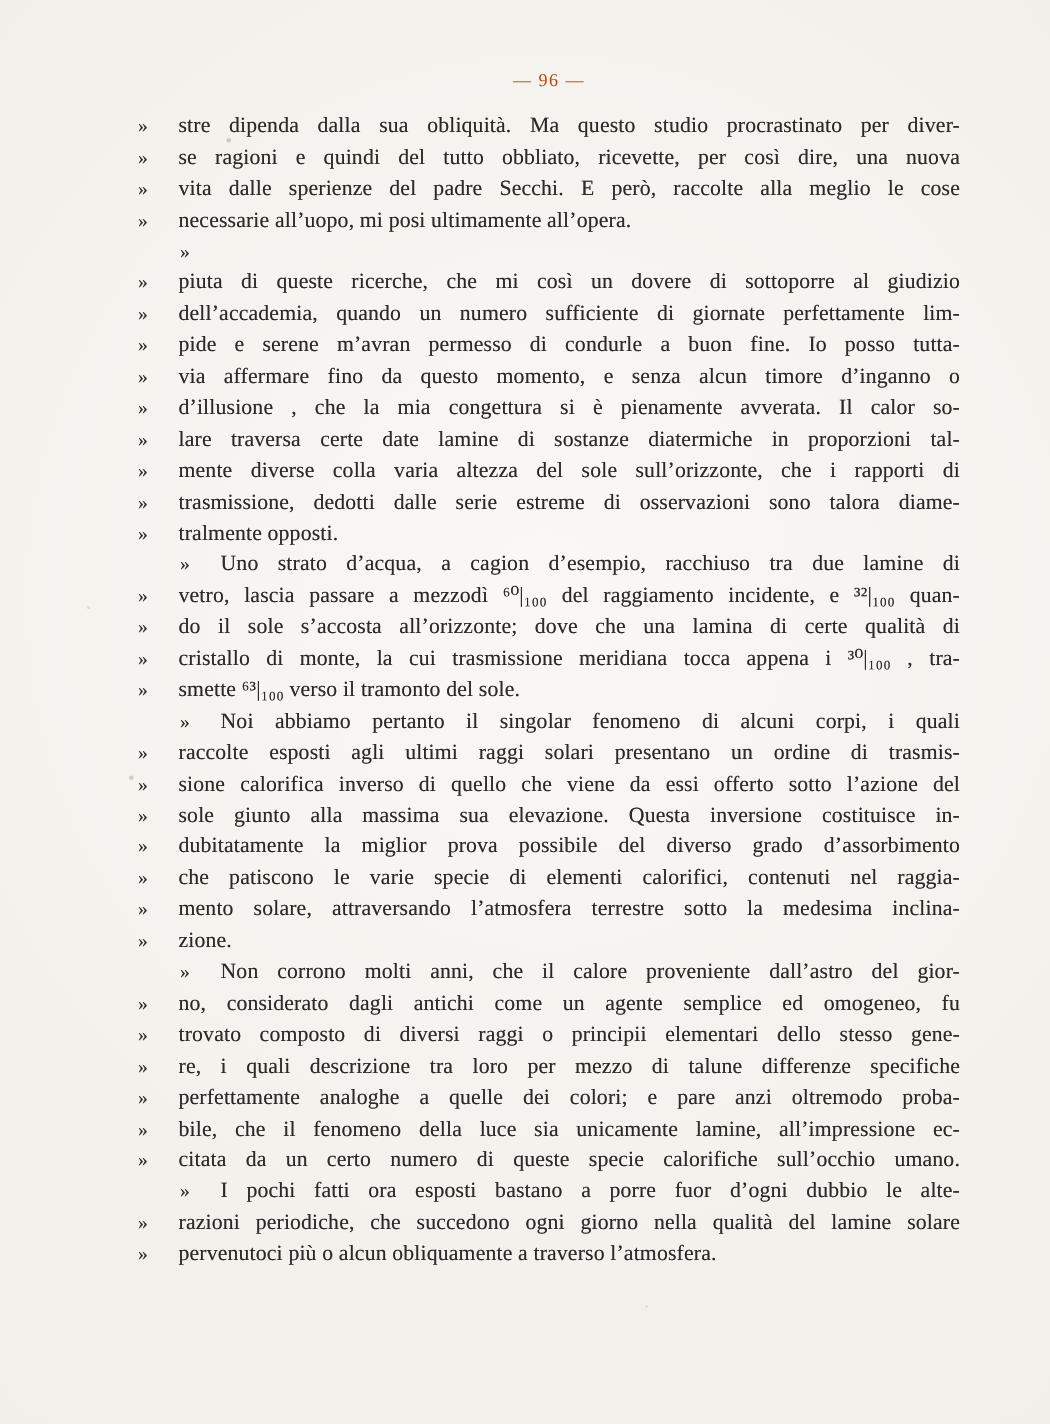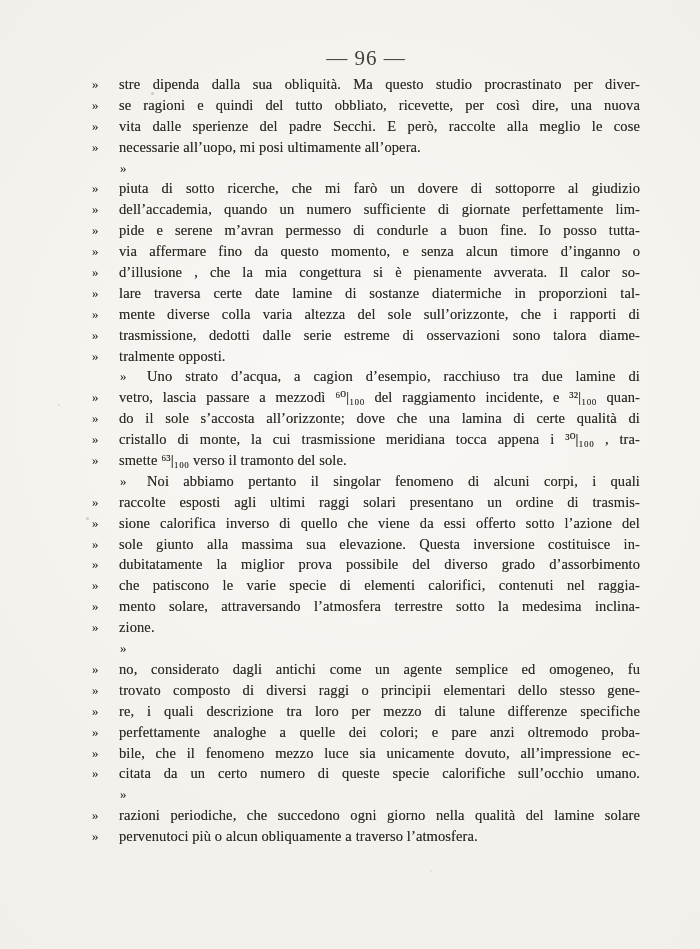--- a/index.html
+++ b/index.html
@@ -17,23 +17,23 @@
       #efede7;
     font-family: "Liberation Serif", "DejaVu Serif", serif;
     color: #2c2a26;
   }
   .page-number {
     position: absolute;
     top: 46px;
     left: 92px;
     width: 548px;
     text-align: center;
-    font-size: 21px;
+    font-size: 12px;
     letter-spacing: 1px;
-    color: #404040;
+    color: #c2410c;
   }
   .text-block {
     position: absolute;
     top: 74px;
     left: 92px;
     width: 548px;
   }
   .line {
     display: flex;
     height: 20.9px;
@@ -84,21 +84,21 @@
     </div>
     <div class="line flush">
       <span class="q">»</span>
       <span class="t">necessarie all’uopo, mi posi ultimamente all’opera.</span>
     </div>
     <div class="line indent">
       <span class="q">»</span>
     </div>
     <div class="line">
       <span class="q">»</span>
-      <span class="t">piuta di sotto ricerche, che mi farò un dovere di sottoporre al giudizio</span>
+      <span class="t">piuta di queste ricerche, che mi così un dovere di sottoporre al giudizio</span>
     </div>
     <div class="line">
       <span class="q">»</span>
       <span class="t">dell’accademia, quando un numero sufficiente di giornate perfettamente lim-</span>
     </div>
     <div class="line">
       <span class="q">»</span>
       <span class="t">pide e serene m’avran permesso di condurle a buon fine. Io posso tutta-</span>
     </div>
     <div class="line">
@@ -172,47 +172,49 @@
     <div class="line">
       <span class="q">»</span>
       <span class="t">mento solare, attraversando l’atmosfera terrestre sotto la medesima inclina-</span>
     </div>
     <div class="line flush">
       <span class="q">»</span>
       <span class="t">zione.</span>
     </div>
     <div class="line indent">
       <span class="q">»</span>
+      <span class="t">Non corrono molti anni, che il calore proveniente dall’astro del gior-</span>
     </div>
     <div class="line">
       <span class="q">»</span>
       <span class="t">no, considerato dagli antichi come un agente semplice ed omogeneo, fu</span>
     </div>
     <div class="line">
       <span class="q">»</span>
       <span class="t">trovato composto di diversi raggi o principii elementari dello stesso gene-</span>
     </div>
     <div class="line">
       <span class="q">»</span>
       <span class="t">re, i quali descrizione tra loro per mezzo di talune differenze specifiche</span>
     </div>
     <div class="line">
       <span class="q">»</span>
       <span class="t">perfettamente analoghe a quelle dei colori; e pare anzi oltremodo proba-</span>
     </div>
     <div class="line">
       <span class="q">»</span>
-      <span class="t">bile, che il fenomeno mezzo luce sia unicamente dovuto, all’impressione ec-</span>
+      <span class="t">bile, che il fenomeno della luce sia unicamente lamine, all’impressione ec-</span>
     </div>
     <div class="line">
       <span class="q">»</span>
       <span class="t">citata da un certo numero di queste specie calorifiche sull’occhio umano.</span>
     </div>
     <div class="line indent">
       <span class="q">»</span>
+      <span class="t">I pochi fatti ora esposti bastano a porre fuor d’ogni dubbio le alte-</span>
     </div>
     <div class="line">
       <span class="q">»</span>
       <span class="t">razioni periodiche, che succedono ogni giorno nella qualità del lamine solare</span>
     </div>
     <div class="line flush">
       <span class="q">»</span>
       <span class="t">pervenutoci più o alcun obliquamente a traverso l’atmosfera.</span>
     </div>
   </div>

